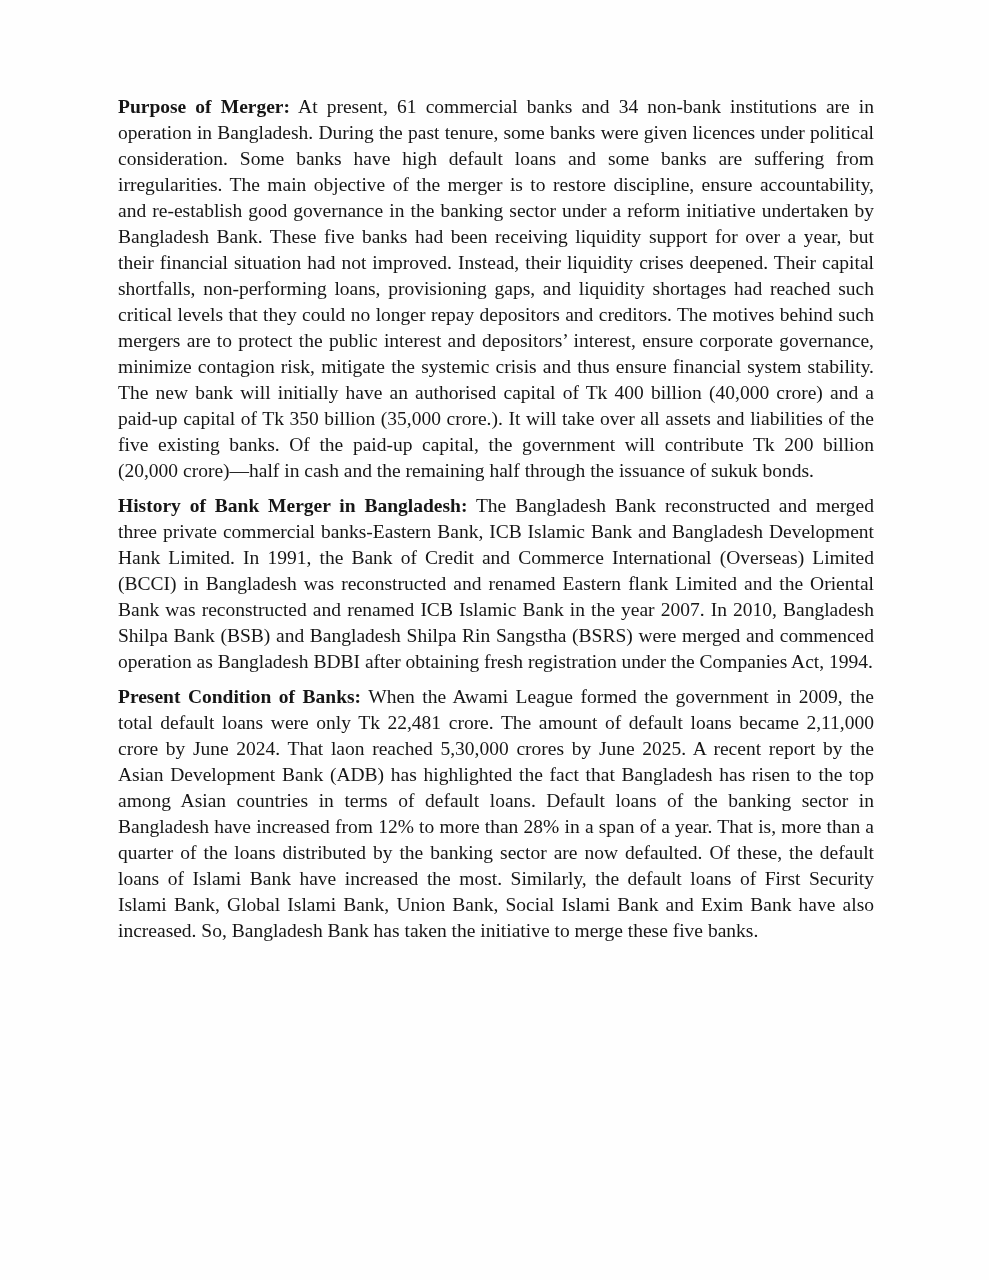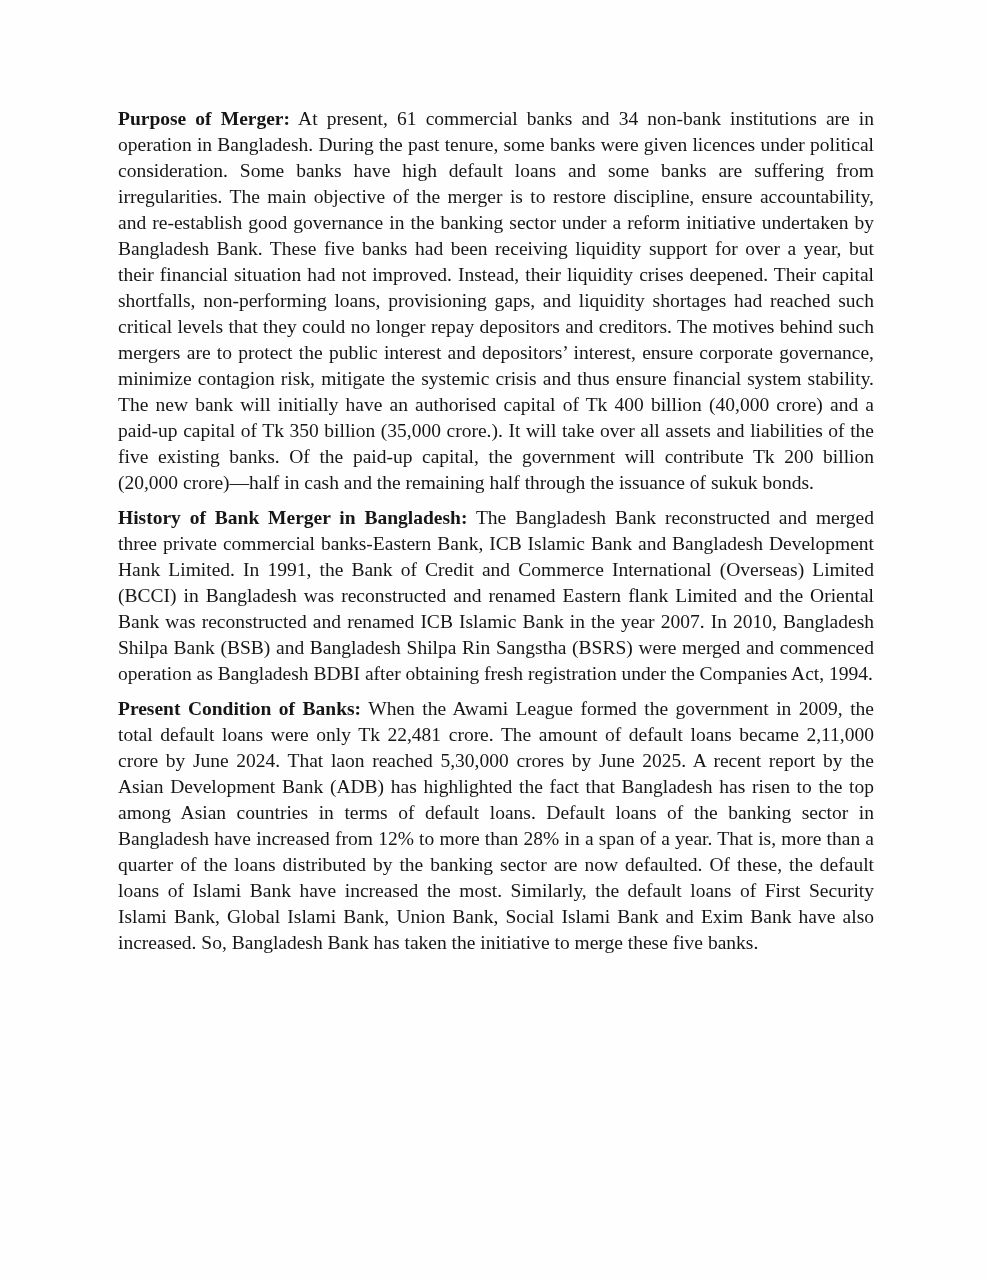--- a/index.html
+++ b/index.html
@@ -11,21 +11,21 @@
     position: relative;
     width: 989px;
     height: 1280px;
     background: #fefefe;
     overflow: hidden;
     font-family: "Liberation Serif", "DejaVu Serif", serif;
     color: #161616;
   }
   .content {
     position: absolute;
-    top: 106px;
+    top: 94px;
     left: 118px;
     width: 756px;
   }
   .para {
     margin: 0 0 9px 0;
     font-size: 19.5px;
     line-height: 26px;
     text-align: justify;
     text-justify: inter-word;
     color: #161616;

